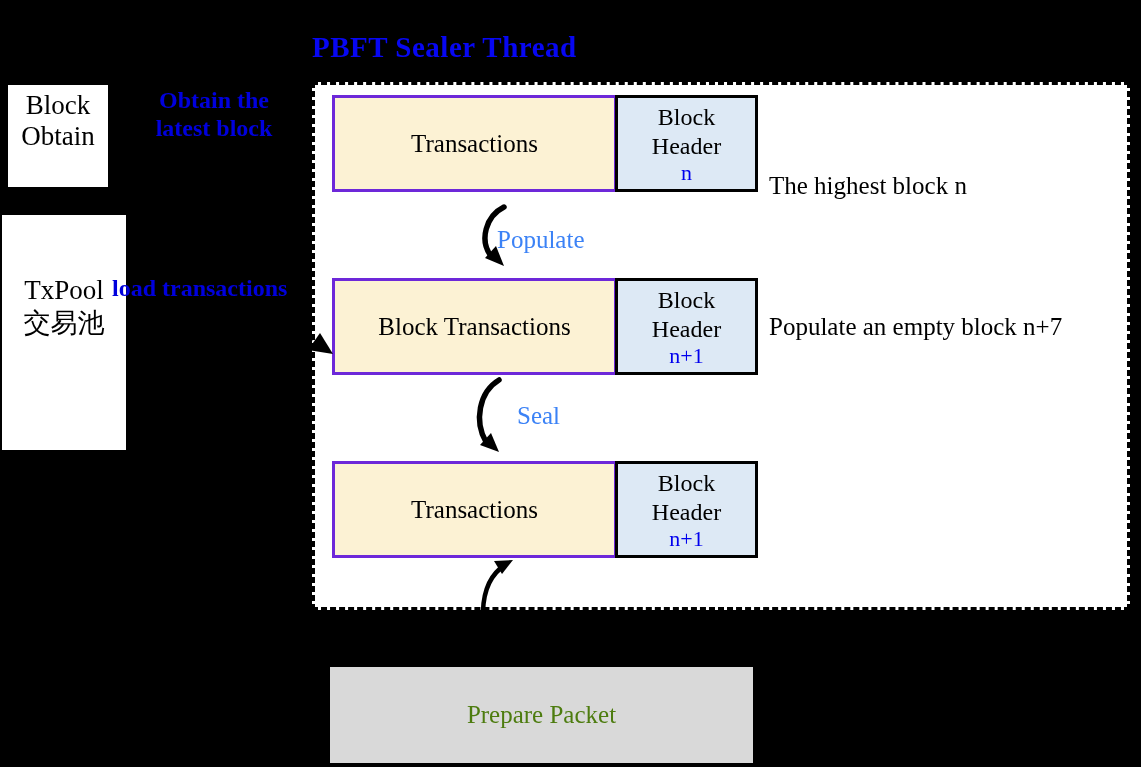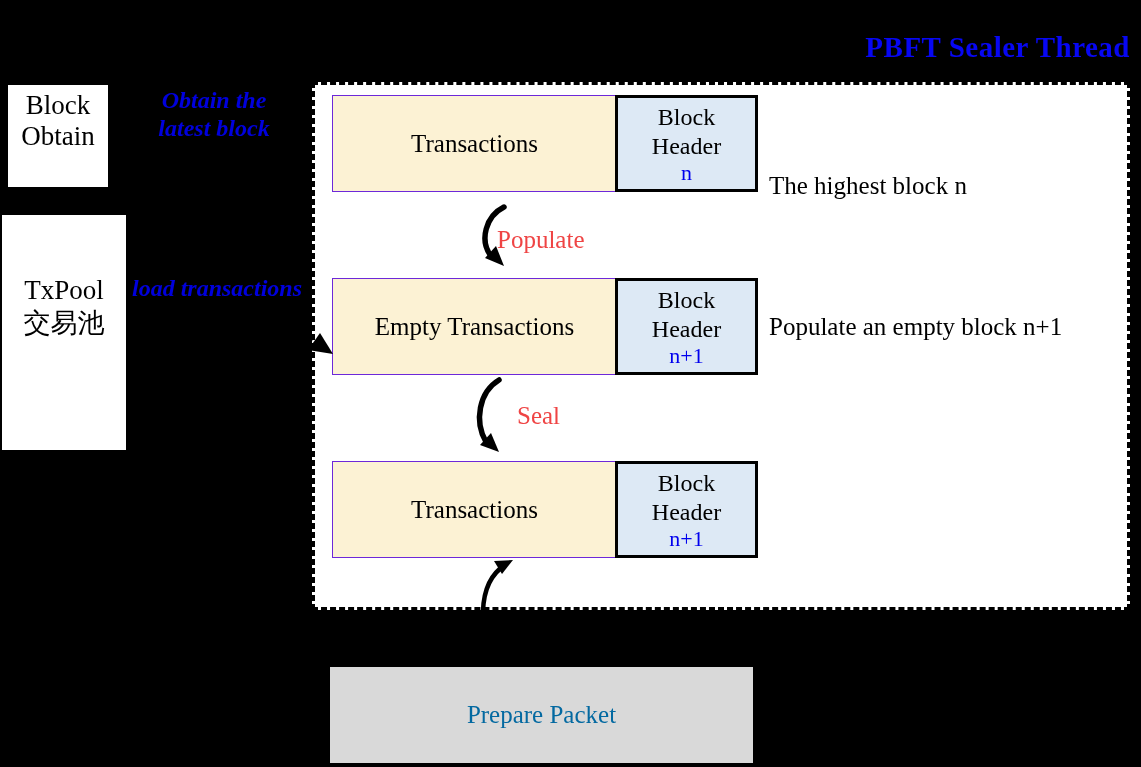--- a/index.html
+++ b/index.html
@@ -1,56 +1,56 @@
 <!DOCTYPE html>
 <html><head>
 <meta charset="utf-8">
 <style>
   * { margin:0; padding:0; box-sizing:border-box; }
   html,body { background:#000; }
   body { font-family:"Liberation Serif","DejaVu Serif",serif; }
   .stage { position:relative; width:1141px; height:767px; background:#000; overflow:hidden; }
 
-  .title { position:absolute; left:312px; top:31px; width:818px; text-align:right;
+  .title { position:absolute; left:312px; top:31px; width:818px; text-align:left;
            color:#0707f2; font-size:29px; font-weight:bold; letter-spacing:0.5px; }
 
   .canvas { position:absolute; left:312px; top:82px; width:818px; height:528px;
             background:#ffffff; border:3px dashed #000; }
 
   .side-box { position:absolute; background:#ffffff; color:#000; }
   .blockchain { left:8px; top:85px; width:100px; height:102px;
                 font-size:27px; line-height:1.14; text-align:center; padding-top:5px; }
   .txpool { left:2px; top:215px; width:124px; height:235px; font-size:27px; line-height:1.2;
             display:flex; flex-direction:column; align-items:center; justify-content:center;
             padding-bottom:52px; }
 
   .blue-note { position:absolute; color:#0000dd; font-weight:bold; font-size:24px;
-               line-height:1.18; z-index:6;font-style:italic; }
+               line-height:1.18; z-index:6; }
   .obtain { left:138px; top:86px; width:152px; text-align:center; }
-  .load { left:132px; top:274px; white-space:nowrap; }
+  .load { left:112px; top:274px; white-space:nowrap; }
 
   .tx-box { position:absolute; left:332px; width:285px; height:97px; background:#fcf2d4;
-            border:1px solid #6d28d9; display:flex; align-items:center; justify-content:center;
+            border:3px solid #6d28d9; display:flex; align-items:center; justify-content:center;
             font-size:25px; color:#000; z-index:2; }
   .hdr-box { position:absolute; left:615px; width:143px; height:97px; background:#dde9f5;
              border:3px solid #000; display:flex; flex-direction:column; align-items:center;
              justify-content:center; font-size:24px; color:#000; line-height:1.22; z-index:2; }
   .hdr-num { color:#0000ee; font-size:22px; line-height:1.05; }
   .r1 { top:95px; } .r2 { top:278px; } .r3 { top:461px; }
 
   .caption { position:absolute; left:769px; font-size:25px; color:#000; white-space:nowrap; z-index:2; }
   .c1 { top:131px;margin-top:41px; } .c2 { top:313px; } .c3 { top:499px; }
 
-  .arrow-label { position:absolute; color:#ef4444; font-size:25px; z-index:6; }
+  .arrow-label { position:absolute; color:#3b82f6; font-size:25px; z-index:6; }
   .populate-label { left:497px; top:226px; }
   .seal-label { left:517px; top:402px;text-align:center; }
 
   .packet { position:absolute; left:330px; top:667px; width:423px; height:96px; background:#d9d9d9;
             display:flex; flex-direction:row; align-items:center; justify-content:center;
-            font-size:25px; color:#0369a1; line-height:1.35; text-align:center; }
+            font-size:25px; color:#4d7c0f; line-height:1.35; text-align:center; }
 
   .overlay { position:absolute; left:0; top:0; z-index:5; pointer-events:none; }
 </style>
 </head>
 <body>
 
 <div class="stage">
 
   <div class="title">PBFT Sealer Thread</div>
 
@@ -77,28 +77,28 @@
     <span>Transactions</span>
   </div>
   <div class="hdr-box r1">
     <div>Block</div>
     <div>Header</div>
     <div class="hdr-num">n</div>
   </div>
   <div class="caption c1">The highest block n</div>
 
   <div class="tx-box r2">
-    <span>Empty Transactions</span>
+    <span>Block Transactions</span>
   </div>
   <div class="hdr-box r2">
     <div>Block</div>
     <div>Header</div>
     <div class="hdr-num">n+1</div>
   </div>
-  <div class="caption c2">Populate an empty block n+1</div>
+  <div class="caption c2">Populate an empty block n+7</div>
 
   <div class="tx-box r3">
     <span>Transactions</span>
   </div>
   <div class="hdr-box r3">
     <div>Block</div>
     <div>Header</div>
     <div class="hdr-num">n+1</div>
   </div>
 

